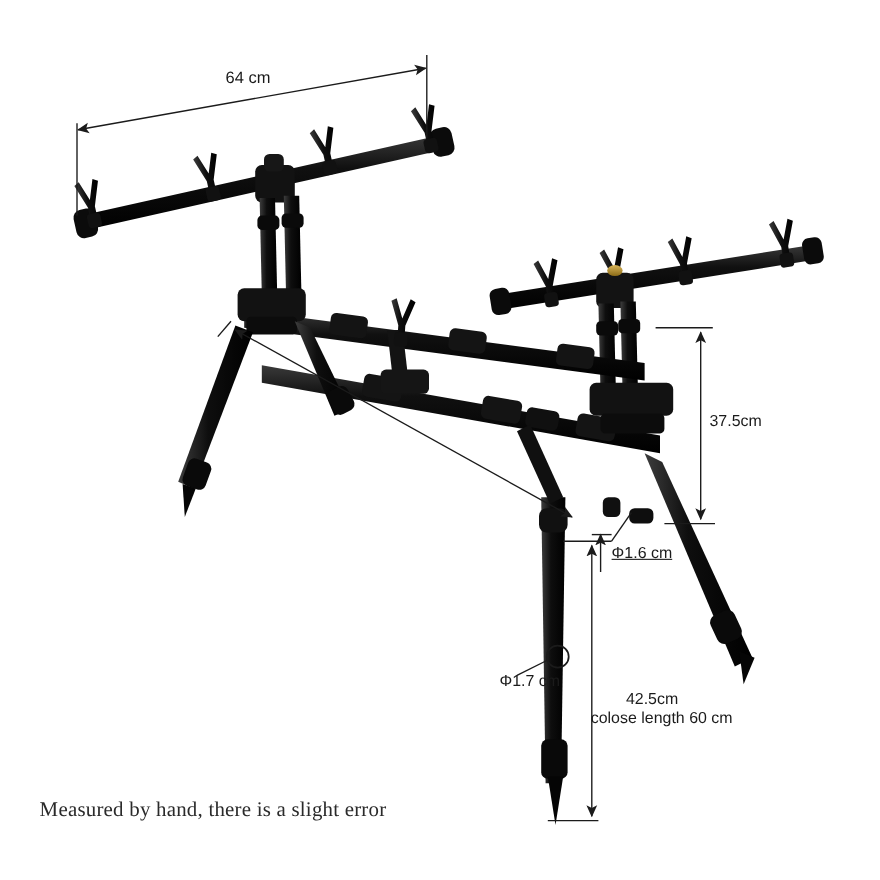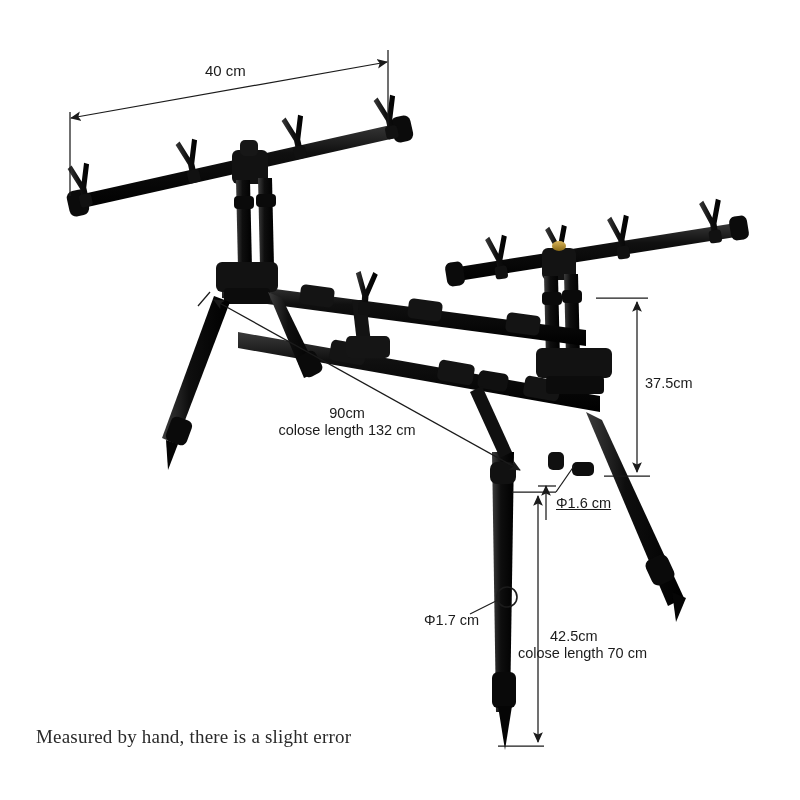--- a/index.html
+++ b/index.html
@@ -14,21 +14,21 @@
     position:absolute;
     font-family:"Liberation Sans", sans-serif;
     color:#1b1b1b;
     white-space:nowrap;
     line-height:1.18;
   }
   .dim-72{font-size:15px;}
   .dim-90{font-size:14.5px;text-align:center;}
   .dim-375{font-size:14.5px;}
   .dim-16{font-size:14.5px;text-decoration:underline;}
-  .dim-17{font-size:14.5px;}
+  .dim-17{font-size:14.5px;margin-left:30px;}
   .dim-425{font-size:14.5px;text-align:center;}
   .note{
     position:absolute;left:36px;top:726px;
     font-size:19px;color:#2a2a2a;
     font-family:Liberation Serif, serif;
     letter-spacing:.2px;
   }
 </style>
 </head>
 <body>
@@ -219,33 +219,29 @@
 
       <g>
         <line x1="512" y1="492" x2="556" y2="492"></line>
         <line x1="498" y1="746" x2="544" y2="746"></line>
         <line x1="538" y1="496" x2="538" y2="742" marker-start="url(#arrowStart)" marker-end="url(#arrowEnd)"></line>
       </g>
 
     </g>
   </svg>
 
-  <div class="dimtext dim-72" style="left:205px;top:62px;">40 cm</div>
-
-  <div class="dimtext dim-90" style="left:262px;top:405px;width:170px;">
-    <div>90cm</div>
-    <div>colose length 132 cm</div>
+  <div class="dimtext dim-72" style="left:205px;top:62px;">64 cm</div>
+
+
+  <div class="dimtext dim-375" style="left:645px;top:375px;">37.5cm</div>
+
+  <div class="dimtext dim-16" style="left:556px;top:495px;">Φ1.6 cm</div>
+
+  <div class="dimtext dim-17" style="left:424px;top:612px;">Φ1.7 cm</div>
+
+  <div class="dimtext dim-425" style="left:537px;top:628px;width:160px;text-align:left;">
+    <div style="padding-left:32px;">42.5cm</div>
+    <div>colose length 60 cm</div>
   </div>
 
-  <div class="dimtext dim-375" style="left:645px;top:375px;">37.5cm</div>
-
-  <div class="dimtext dim-16" style="left:556px;top:495px;">Φ1.6 cm</div>
-
-  <div class="dimtext dim-17" style="left:424px;top:612px;">Φ1.7 cm</div>
-
-  <div class="dimtext dim-425" style="left:518px;top:628px;width:160px;text-align:left;">
-    <div style="padding-left:32px;">42.5cm</div>
-    <div>colose length 70 cm</div>
-  </div>
-
   <div class="note">Measured by hand, there is a slight error</div>
 
 </div>
 
 </body></html>

